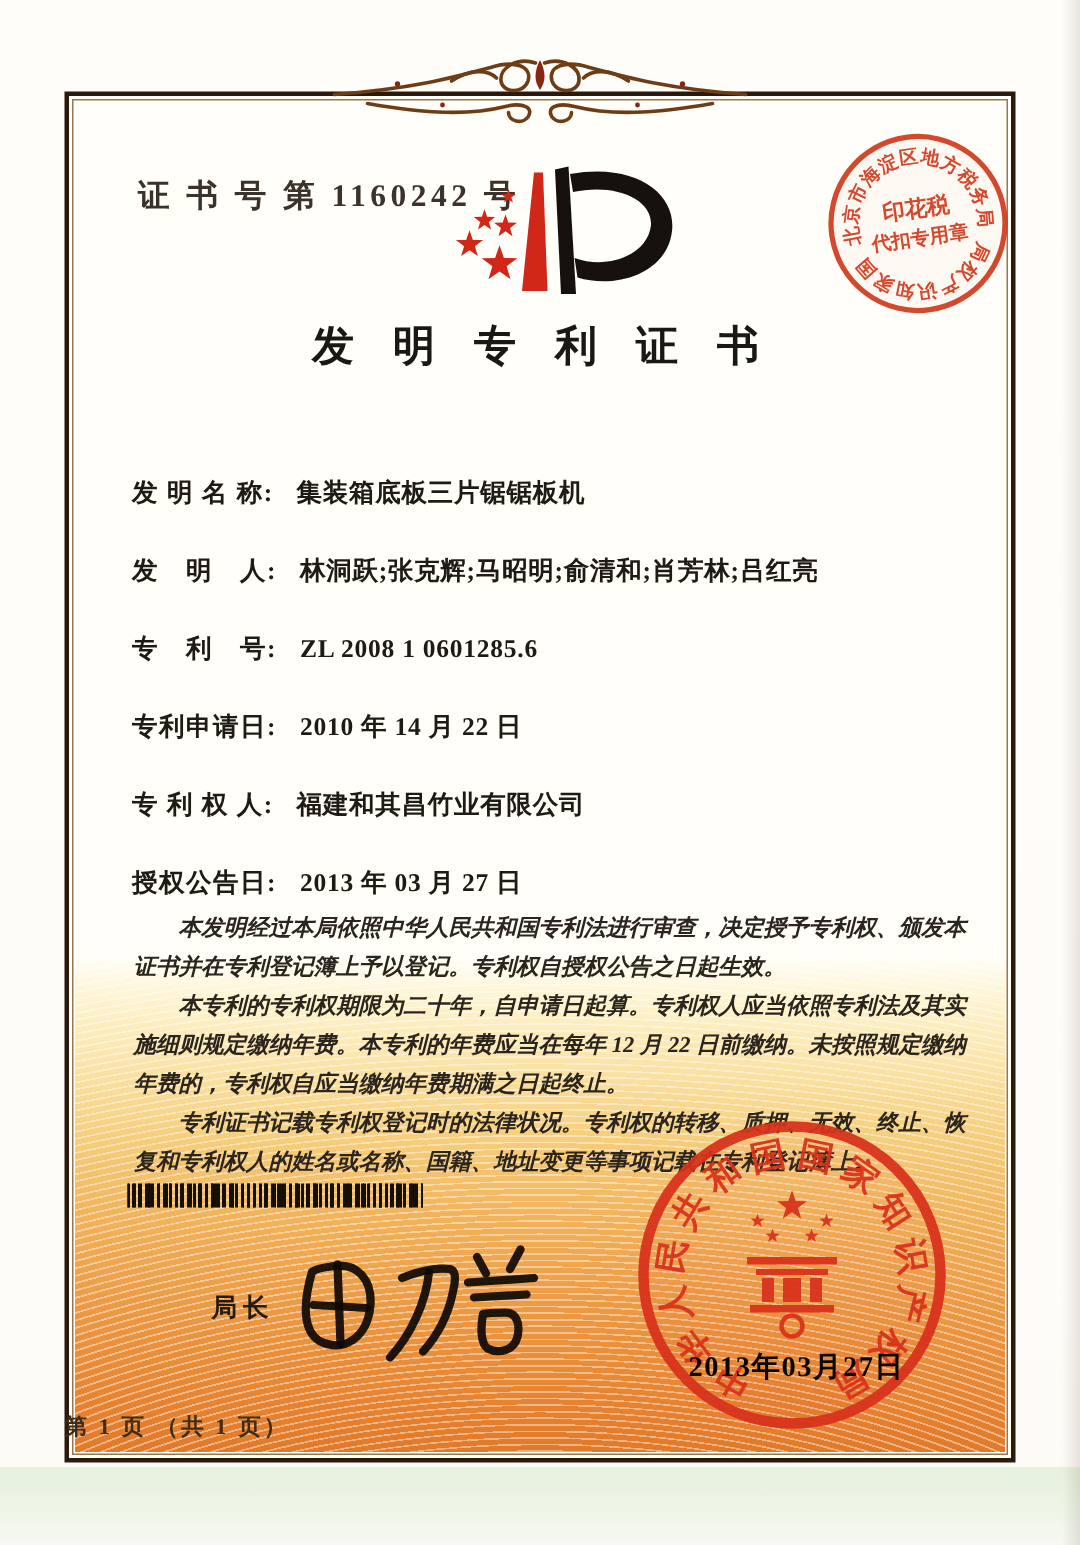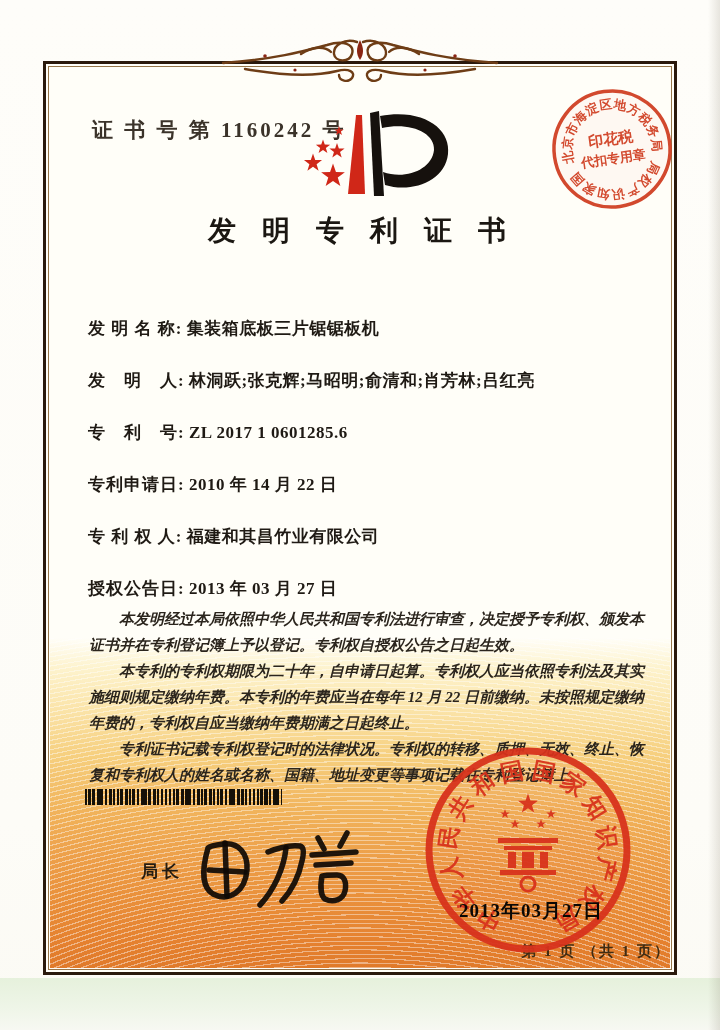--- a/index.html
+++ b/index.html
@@ -56,21 +56,21 @@
   #tax-arc-top text,#tax-arc-bottom text{font-size:12.5px;dominant-baseline:central;}
   .tax-center{font-size:15px;}
   .tax-center2{font-size:13px;}
   
   .fields{
     position:absolute;left:88px;top:318px;width:540px;z-index:3;
     display:flex;flex-direction:column;gap:30px;
   }
   .field-row{font-size:17px;line-height:22px;color:#1f1a14;white-space:nowrap;}
   .field-label{font-weight:600;letter-spacing:1px;text-align:right;}
-  .field-value{font-weight:700;margin-left:0;letter-spacing:.5px;}
+  .field-value{font-weight:700;margin-left:11px;letter-spacing:.5px;}
   
   .body-text{
     position:absolute;left:77px;top:606px;width:568px;z-index:3;
     font-size:15px;line-height:26px;color:#2b251d;font-style:italic;font-weight:600;margin-left:12px;
   }
   .body-text p{margin:0;text-indent:2em;}
   
   .barcode{
     position:absolute;left:85px;top:789px;width:197px;height:16px;z-index:3;
     background-image:
@@ -92,21 +92,21 @@
     dominant-baseline:central;font-family:"DejaVu Sans",sans-serif;
   }
   .seal-date{
     position:absolute;left:446px;top:898px;width:170px;z-index:5;
     text-align:center;font-size:19px;font-weight:700;color:#0a0805;letter-spacing:1px;
     font-family:"Liberation Serif","DejaVu Serif",serif;
   }
   
   .page-info{
     position:absolute;left:43px;top:942px;width:628px;z-index:3;
-    text-align:right;font-size:15px;font-weight:700;color:#402c13;letter-spacing:2px;
+    text-align:left;font-size:15px;font-weight:700;color:#402c13;letter-spacing:2px;
   }
   .below-frame{
     position:absolute;left:0;right:0;top:978px;bottom:0;z-index:0;
     background:linear-gradient(180deg,#e6f1dc 0%,#eef5e7 55%,#f7f8f2 100%);
   }
   .defs-holder{position:absolute;width:0;height:0;overflow:hidden;}
 </style>
 </head>
 <body>
 
@@ -194,21 +194,21 @@
     <div class="field-row">
       <span class="field-label">发 明 名 称:</span>
       <span class="field-value">集装箱底板三片锯锯板机</span>
     </div>
     <div class="field-row">
       <span class="field-label">发　明　人:</span>
       <span class="field-value">林洞跃;张克辉;马昭明;俞清和;肖芳林;吕红亮</span>
     </div>
     <div class="field-row">
       <span class="field-label">专　利　号:</span>
-      <span class="field-value">ZL 2017 1 0601285.6</span>
+      <span class="field-value">ZL 2008 1 0601285.6</span>
     </div>
     <div class="field-row">
       <span class="field-label">专利申请日:</span>
       <span class="field-value">2010 年 14 月 22 日</span>
     </div>
     <div class="field-row">
       <span class="field-label">专 利 权 人:</span>
       <span class="field-value">福建和其昌竹业有限公司</span>
     </div>
     <div class="field-row">

